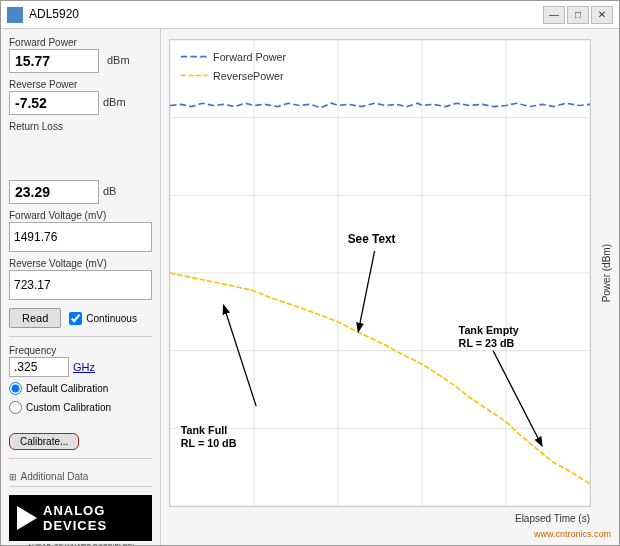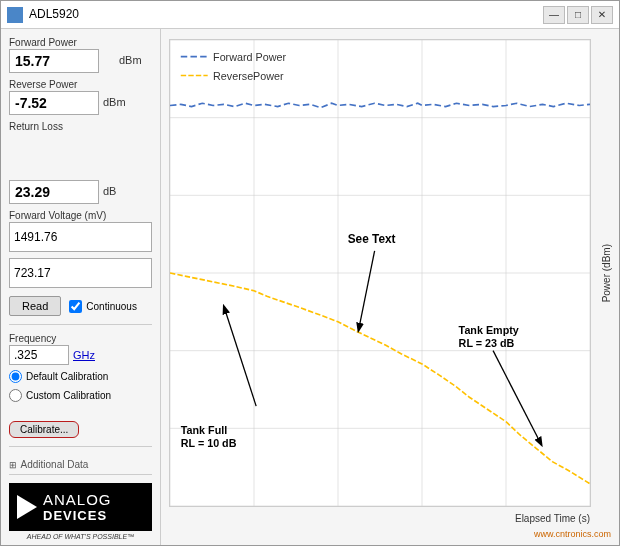--- a/index.html
+++ b/index.html
@@ -245,21 +245,21 @@
       <button class="win-btn close">✕</button>
     </div>
   </div>
 
   <div class="content">
 
     <div class="left-panel">
 
       <div>
         <div class="field-label">Forward Power</div>
-        <div style="display:flex;align-items:center;gap:20px;">
+        <div style="display:flex;align-items:center;gap:8px;">
           <input class="field-value-box" type="text" style="width: 90px;" value="15.77">
           <span class="field-unit">dBm</span>
         </div>
       </div>
 
       <div>
         <div class="field-label">Reverse Power</div>
         <div style="display:flex;align-items:center;gap:4px;">
           <input class="field-value-box" type="text" style="width: 90px;" value="-7.52">
           <span class="field-unit">dBm</span>
@@ -273,20 +273,21 @@
           <span class="field-unit">dB</span>
         </div>
       </div>
 
       <div>
         <div class="field-label">Forward Voltage (mV)</div>
         <input class="small-value" type="text" value="1491.76" style="">
       </div>
 
       <div>
+        <div class="field-label">Reverse Voltage (mV)</div>
         <input class="small-value" type="text" value="723.17" style="">
       </div>
 
       <div style="display:flex;align-items:center;gap:8px;margin-top:2px;">
         <button class="read-btn">Read</button>
         <label class="checkbox-row">
           <input type="checkbox" checked="" style="">
           <span>Continuous</span>
         </label>
       </div>
@@ -315,21 +316,21 @@
 
       <div class="additional-data">
         <span style="cursor:pointer;font-size:9px;">⊞</span>
         <span>Additional Data</span>
       </div>
 
       <div class="logo-area">
         <div class="logo-box">
           <div class="logo-triangle"></div>
           <div>
-            <div style="font-size:15px;font-weight:400;letter-spacing:1px;">ANALOG</div>
+            <div style="font-size:13px;font-weight:700;letter-spacing:1px;">ANALOG</div>
             <div style="font-size:13px;font-weight:900;letter-spacing:1px;">DEVICES</div>
           </div>
         </div>
         <div class="tagline">AHEAD OF WHAT'S POSSIBLE™</div>
       </div>
 
     </div>
 
     <div class="chart-area">
       <div class="chart-container">

